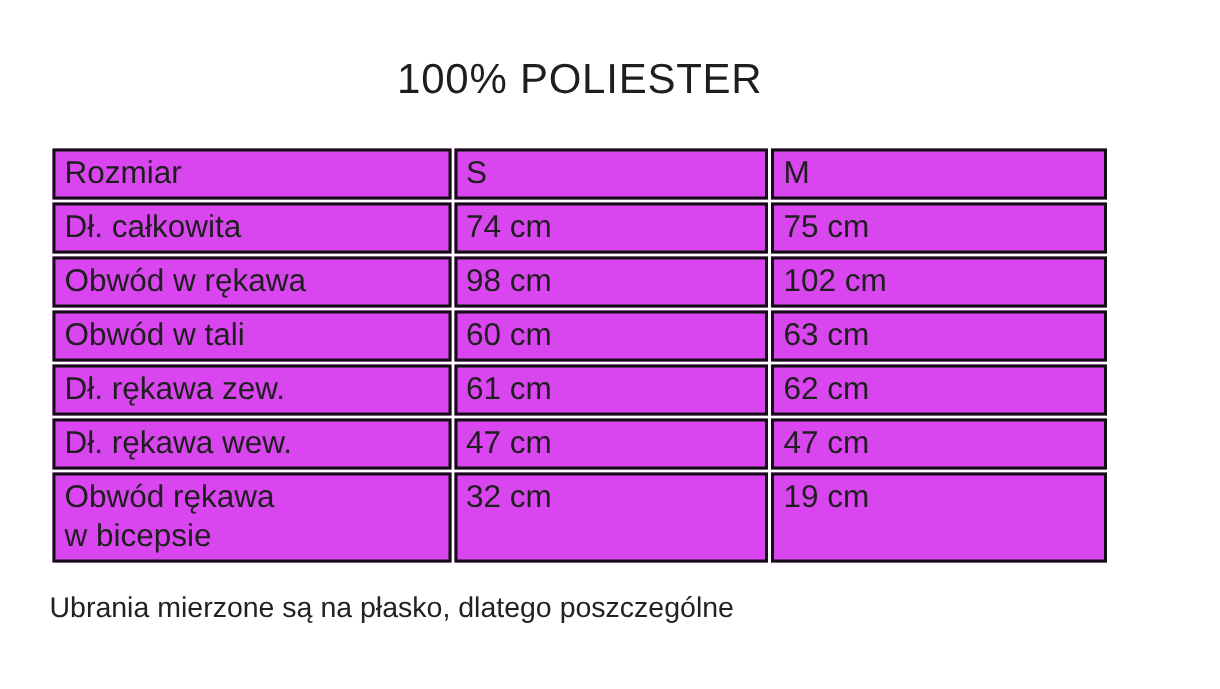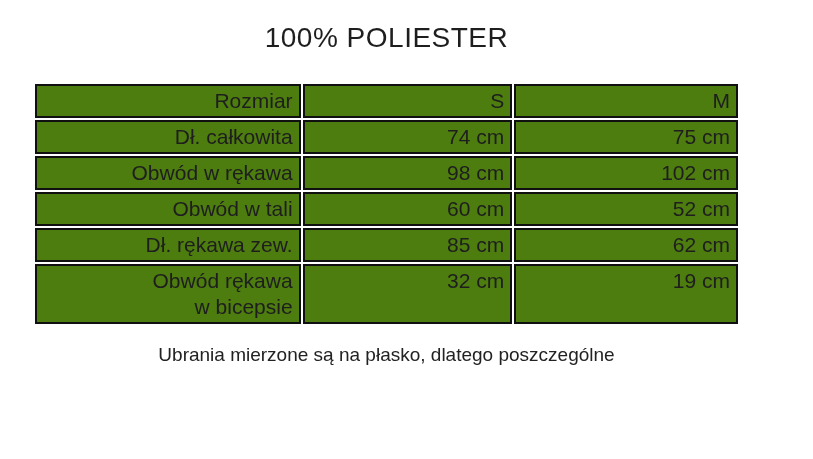--- a/index.html
+++ b/index.html
@@ -14,56 +14,56 @@
     font-family: "Liberation Sans", sans-serif;
     color: #1e1e1e;
     overflow: hidden;
   }
   .container {
     margin-left: 33px;
     width: 707px;
   }
   .title {
     margin: 0;
-    padding-top: 21px;
+    padding-top: 36px;
     font-size: 28px;
     line-height: 34px;
     font-weight: 500;
     letter-spacing: 0.5px;
     text-align: center;
     color: #1e1e1e;
   }
   table.size-table {
     margin-top: 27px;
     width: 707px;
     border-collapse: separate;
     border-spacing: 2px;
     table-layout: fixed;
   }
   col.c-label { width: 38%; }
   col.c-s     { width: 30%; }
   col.c-m     { width: 32%; }
   .size-table th,
   .size-table td {
     border: 2px solid #101010;
-    background: #4d7c0f;
+    background: #d946ef;
     font-size: 21px;
     font-weight: 400;
     line-height: 26px;
     padding: 2px 6px;
-    text-align: right;
+    text-align: left;
     vertical-align: top;
     color: #1e1e1e;
   }
   .size-table td.label-cell {
     white-space: pre-line;
   }
   .footer-note {
     margin-top: 9px;
-    text-align: center;
+    text-align: left;
     font-size: 19px;
     line-height: 40px;
     color: #222222;
   }
 </style>
 </head>
 <body>
 
 <div class="container">
 
@@ -89,26 +89,31 @@
         <td>75 cm</td>
       </tr>
       <tr>
         <td class="label-cell">Obwód w rękawa</td>
         <td>98 cm</td>
         <td>102 cm</td>
       </tr>
       <tr>
         <td class="label-cell">Obwód w tali</td>
         <td>60 cm</td>
-        <td>52 cm</td>
+        <td>63 cm</td>
       </tr>
       <tr>
         <td class="label-cell">Dł. rękawa zew.</td>
-        <td>85 cm</td>
+        <td>61 cm</td>
         <td>62 cm</td>
+      </tr>
+      <tr>
+        <td class="label-cell">Dł. rękawa wew.</td>
+        <td>47 cm</td>
+        <td>47 cm</td>
       </tr>
       <tr>
         <td class="label-cell">Obwód rękawa
 w bicepsie</td>
         <td>32 cm</td>
         <td>19 cm</td>
       </tr>
     </tbody>
   </table>
 

